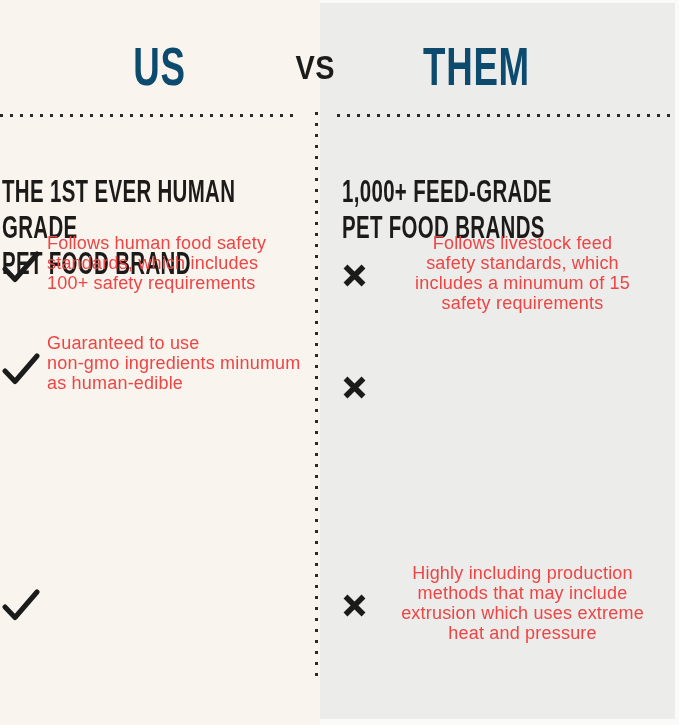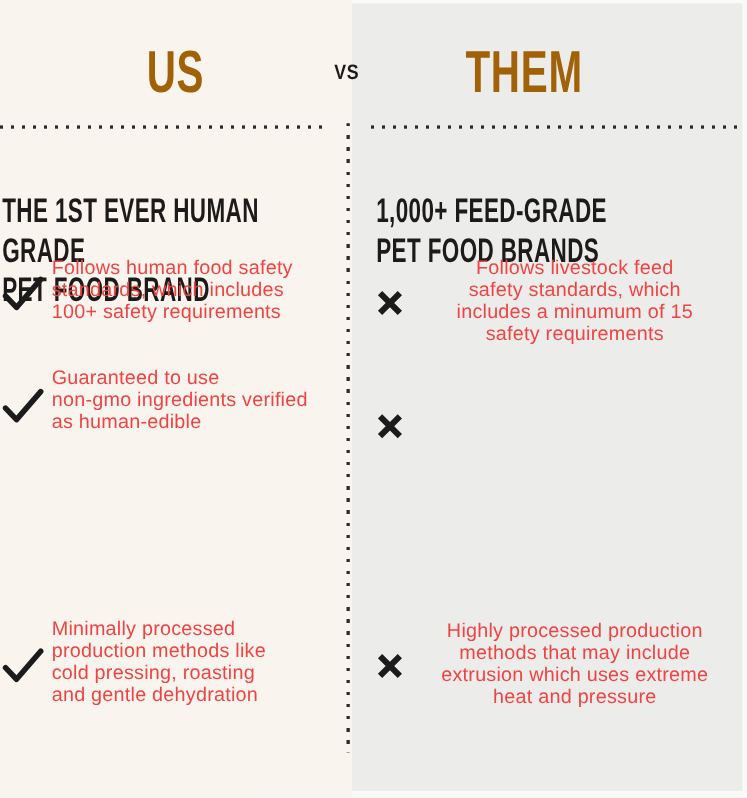--- a/index.html
+++ b/index.html
@@ -25,21 +25,21 @@
     left: 320px; top: 3px;
     width: 355px; height: 716px;
     background: #ececeb;
   }
   .title-block {
     position: absolute;
     top: 36px;
     height: 60px;
     line-height: 60px;
     text-align: center;
-    color: #a16207;
+    color: #0c4a6e;
     font-weight: 700;
     font-size: 54px;
     white-space: nowrap;
   }
   .title-block .cond {
     display: inline-block;
     transform: scaleX(0.68);
     transform-origin: center center;
     letter-spacing: 1px;
   }
@@ -47,21 +47,21 @@
   .them-title-block { left: 322px; width: 308px; text-align: center; }
   .vs-block {
     position: absolute;
     left: 273px; top: 51px;
     width: 84px;
     height: 32px;
     line-height: 32px;
     text-align: center;
     color: #1d1b19;
     font-weight: 700;
-    font-size: 19px;
+    font-size: 34px;
     white-space: nowrap;
   }
   .vs-block .cond {
     display: inline-block;
     transform: scaleX(0.85);
     transform-origin: center center;
     letter-spacing: 0.5px;
   }
   .dot-h {
     position: absolute;
@@ -162,33 +162,29 @@
 standards, which includes
 100+ safety requirements</p>
   </div>
   <div class="item us-item" style="top:333px">
     <span class="icon check" style="top:20px">
       <svg width="38" height="32" viewBox="0 0 38 32">
           <path d="M3 18 L13 28.5 L35 3" fill="none" stroke="#1b1b1b" stroke-width="5" stroke-linecap="round" stroke-linejoin="round"></path>
         </svg>
     </span>
     <p class="item-text">Guaranteed to use
-non-gmo ingredients verified
+non-gmo ingredients minumum
 as human-edible</p>
   </div>
   <div class="item us-item" style="top:561px">
     <span class="icon check" style="top:28px">
       <svg width="38" height="32" viewBox="0 0 38 32">
           <path d="M3 18 L13 28.5 L35 3" fill="none" stroke="#1b1b1b" stroke-width="5" stroke-linecap="round" stroke-linejoin="round"></path>
         </svg>
     </span>
-    <p class="item-text">Minimally processed
-production methods like
-cold pressing, roasting
-and gentle dehydration</p>
   </div>
 
   <div class="item them-item" style="top:233px">
     <span class="icon cross" style="top:30px">
       <svg width="25" height="25" viewBox="0 0 25 25">
           <path d="M3.5 3.5 L21.5 21.5 M21.5 3.5 L3.5 21.5" fill="none" stroke="#1b1b1b" stroke-width="5.5" stroke-linecap="butt"></path>
         </svg>
     </span>
     <p class="item-text">Follows livestock feed
 safety standards, which
@@ -201,19 +197,19 @@
           <path d="M3.5 3.5 L21.5 21.5 M21.5 3.5 L3.5 21.5" fill="none" stroke="#1b1b1b" stroke-width="5.5" stroke-linecap="butt"></path>
         </svg>
     </span>
   </div>
   <div class="item them-item" style="top:563px">
     <span class="icon cross" style="top:30px">
       <svg width="25" height="25" viewBox="0 0 25 25">
           <path d="M3.5 3.5 L21.5 21.5 M21.5 3.5 L3.5 21.5" fill="none" stroke="#1b1b1b" stroke-width="5.5" stroke-linecap="butt"></path>
         </svg>
     </span>
-    <p class="item-text">Highly processed production
+    <p class="item-text">Highly including production
 methods that may include
 extrusion which uses extreme
 heat and pressure</p>
   </div>
 
 </div>
 
 </body></html>

